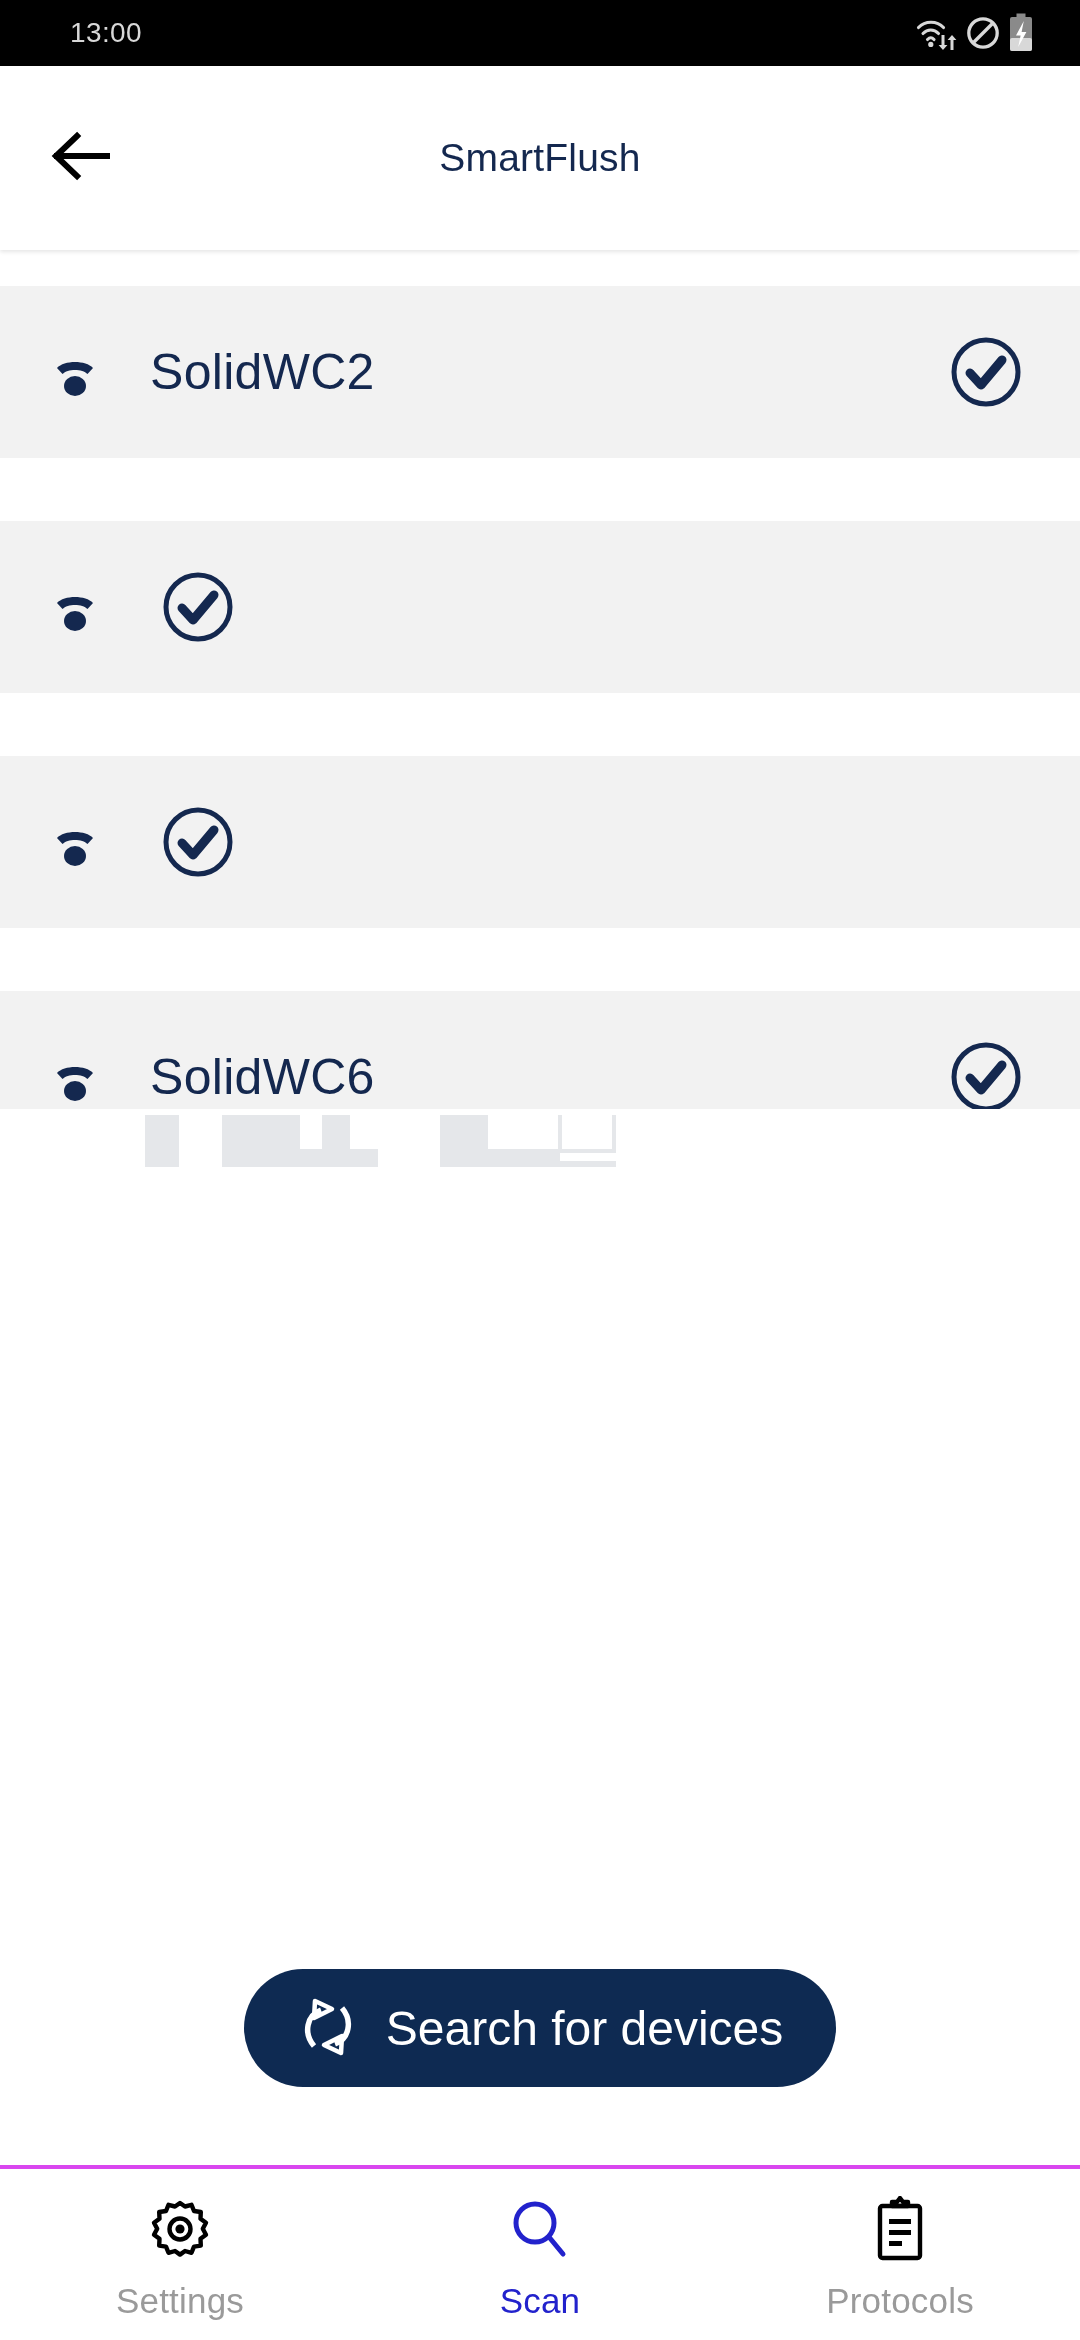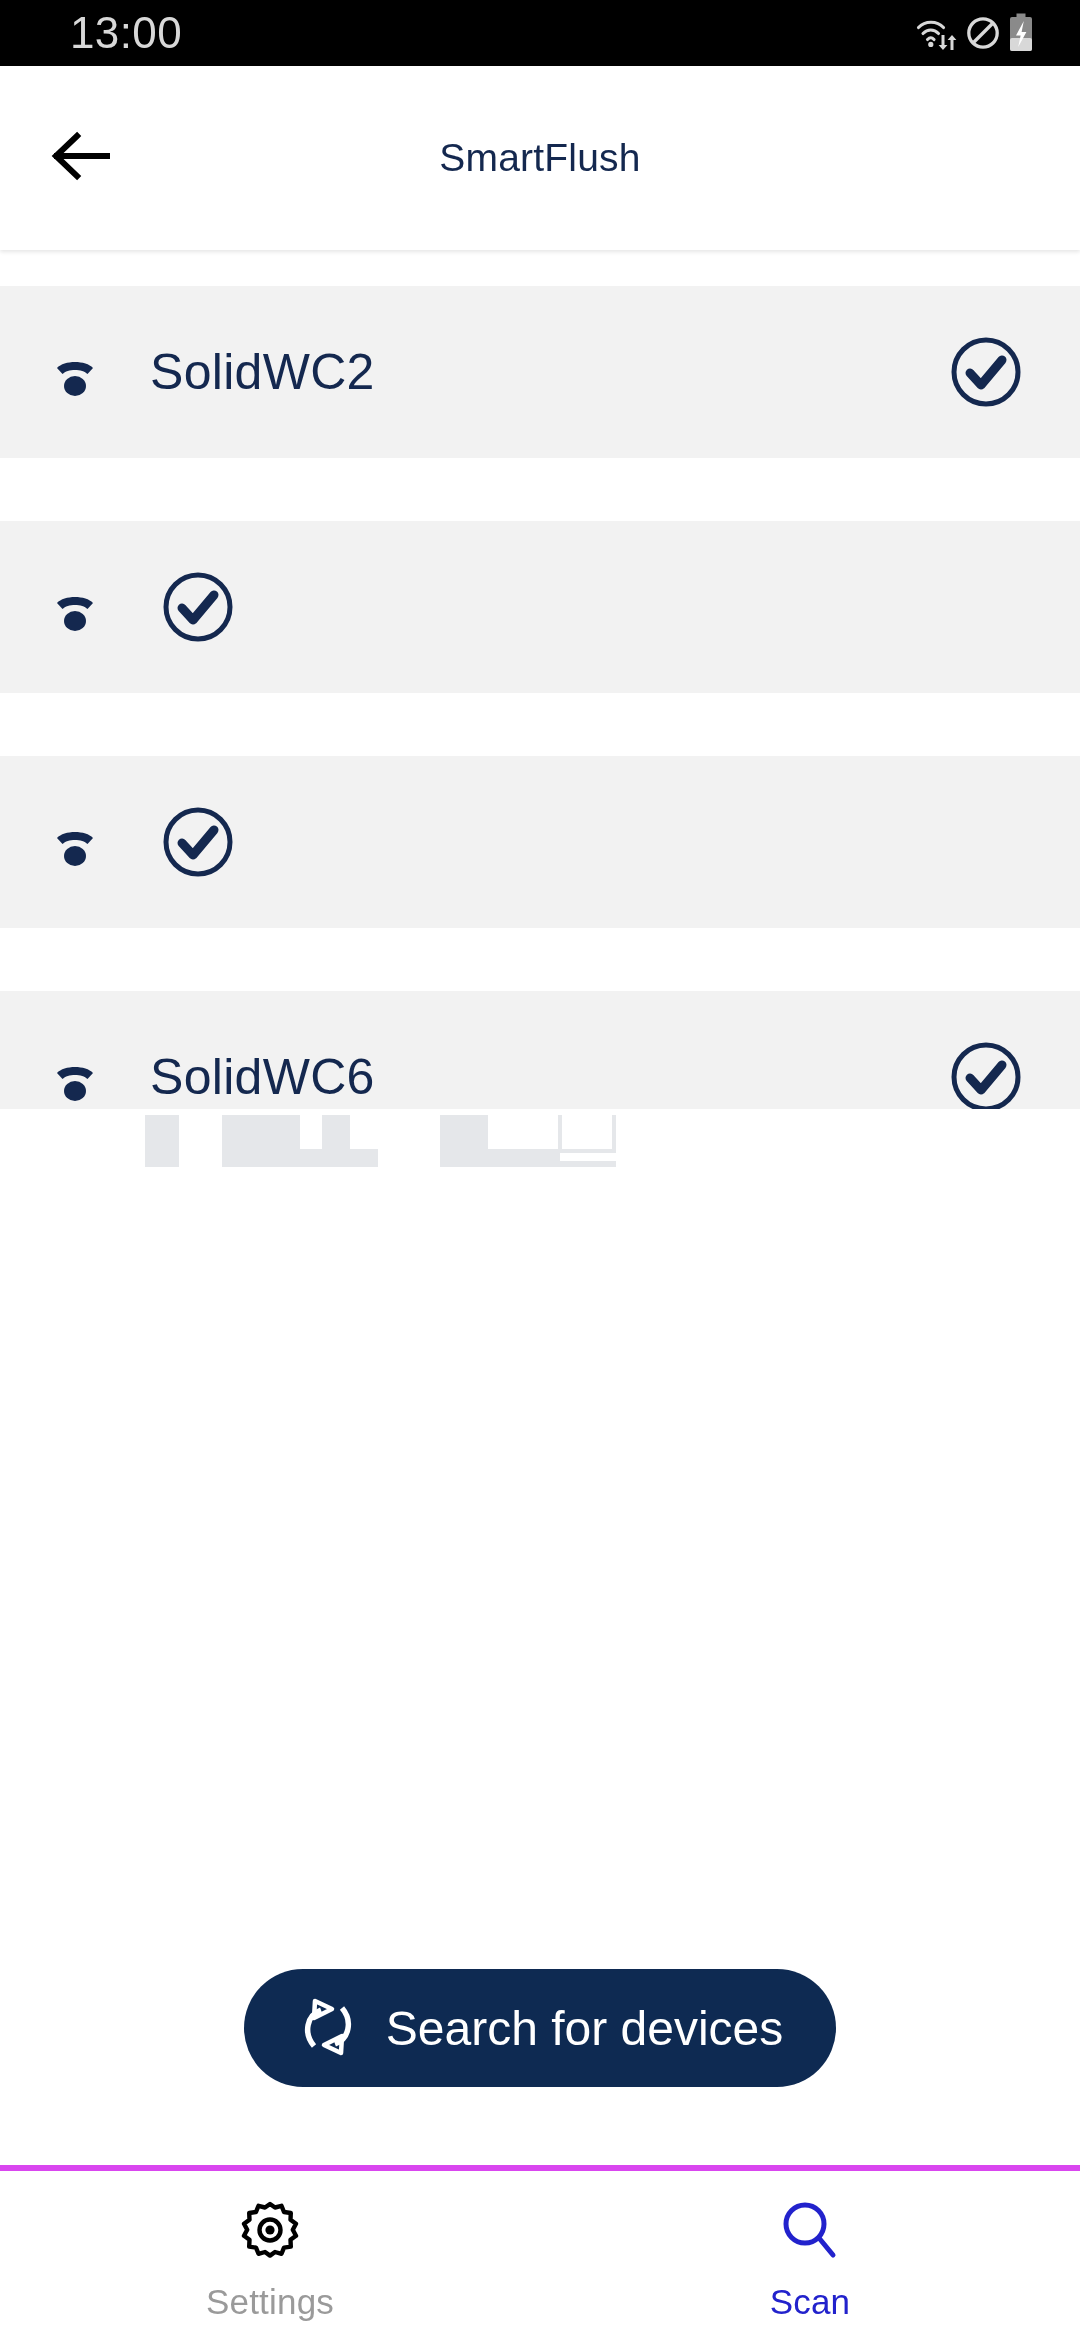--- a/index.html
+++ b/index.html
@@ -26,21 +26,21 @@
     height: 66px;
     background: #000000;
     display: flex;
     align-items: center;
     justify-content: space-between;
     padding: 0 46px 0 70px;
     flex: 0 0 auto;
   }
   .status-clock {
     color: #d8d8d8;
-    font-size: 44px;
+    font-size: 28px;
     font-family: "Liberation Sans", sans-serif;
     letter-spacing: 0.4px;
   }
   .status-icons {
     display: flex;
     align-items: center;
     gap: 7px;
   }
   .status-icons svg { display: block; }
 
@@ -159,21 +159,21 @@
     font-size: 48px;
     font-family: "Liberation Sans", sans-serif;
     white-space: nowrap;
   }
 
   
   .bottom-nav {
     flex: 0 0 auto;
     height: 175px;
     background: #ffffff;
-    border-top: 6px solid #d946ef;
+    border-top: 4px solid #d946ef;
     display: flex;
     align-items: stretch;
   }
   .nav-item {
     flex: 1 1 0;
     display: flex;
     flex-direction: column;
     align-items: center;
     justify-content: center;
     gap: 16px;
@@ -360,16 +360,32 @@
         <svg width="68" height="68" viewBox="0 0 68 68">
           <g fill="none" stroke="#2222cc" stroke-width="5" stroke-linecap="round">
             <circle cx="29" cy="27" r="19"></circle>
             <line x1="43" y1="41" x2="57" y2="58"></line>
           </g>
         </svg>
       </span>
       <span class="nav-label">Scan</span>
     </div>
 
+    <div class="nav-item">
+      <span class="nav-icon">
+        <svg width="68" height="68" viewBox="0 0 68 68">
+          <g fill="none" stroke="#000000" stroke-width="4.4" stroke-linejoin="round">
+            <rect x="14" y="10" width="40" height="52" rx="2.5"></rect>
+            <path d="M26 10 L26 6 L31 6 L34 2 L37 6 L42 6 L42 10 Z"></path>
+          </g>
+          <g fill="#000000">
+            <rect x="23" y="23" width="22" height="5"></rect>
+            <rect x="23" y="34" width="22" height="5"></rect>
+            <rect x="23" y="45" width="13" height="5"></rect>
+          </g>
+        </svg>
+      </span>
+      <span class="nav-label">Protocols</span>
+    </div>
 
   </div>
 
 </div>
 
 </body></html>

